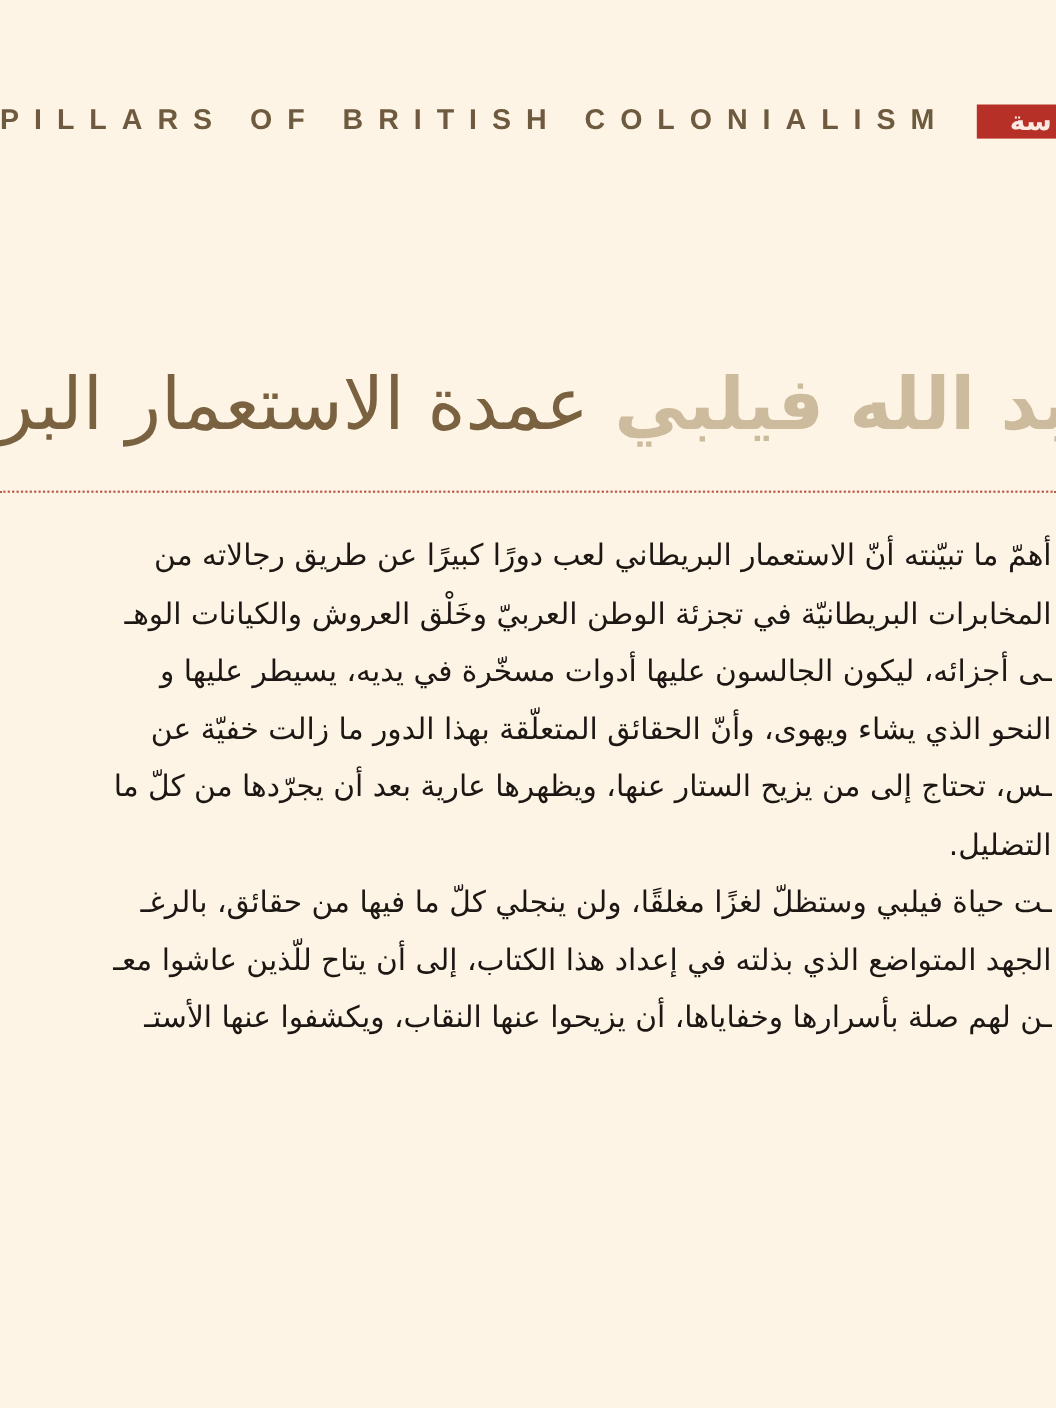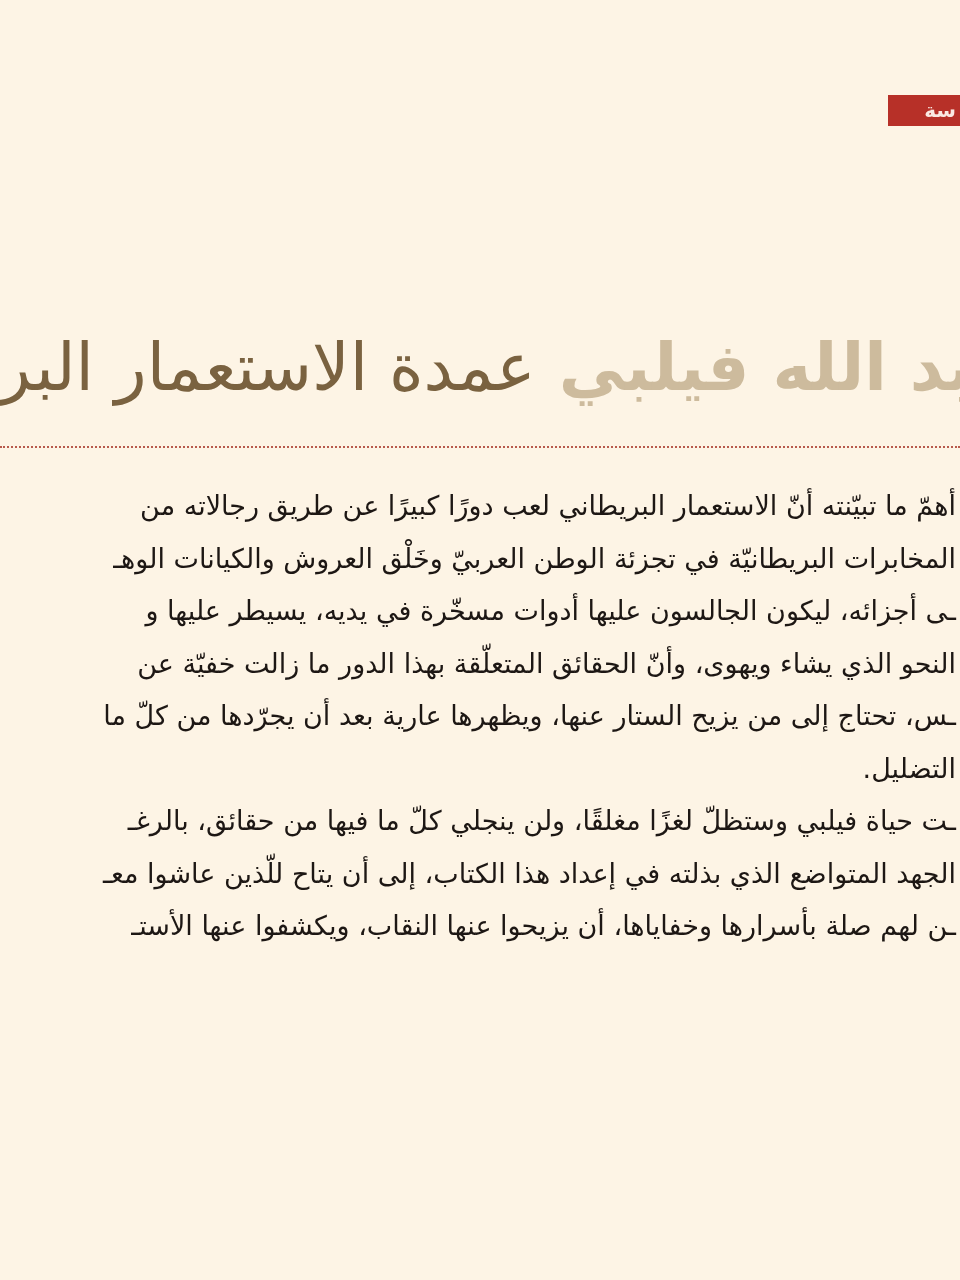--- a/index.html
+++ b/index.html
@@ -36,21 +36,21 @@
   .header-badge {
     position: absolute;
     left: 888px;
     top: 7px;
     width: 72px;
     height: 31px;
     background: #b73028;
     color: #fbe9e2;
     font-family: "DejaVu Sans", sans-serif;
     font-weight: bold;
-    font-size: 20px;
+    font-size: 24px;
     line-height: 30px;
     direction: rtl;
     text-align: right;
     padding-right: 4px;
     box-sizing: border-box;
     overflow: hidden;
     white-space: nowrap;
   }
   .article-title {
     position: absolute;
@@ -96,20 +96,21 @@
   }
   .body-line {
     display: block;
     height: 52.5px;
   }
 </style>
 </head>
 <body>
 
 <div class="running-header">
+  <div class="header-title">PILLARS OF BRITISH COLONIALISM</div>
   <div class="header-badge">سة</div>
 </div>
 
 <h1 class="article-title" style="margin:0;">
   <span class="title-author">عبد الله فيلبي </span><span class="title-main">عمدة الاستعمار البريطانيّ</span>
 </h1>
 
 <div class="divider"></div>
 
 <div class="body-text">

